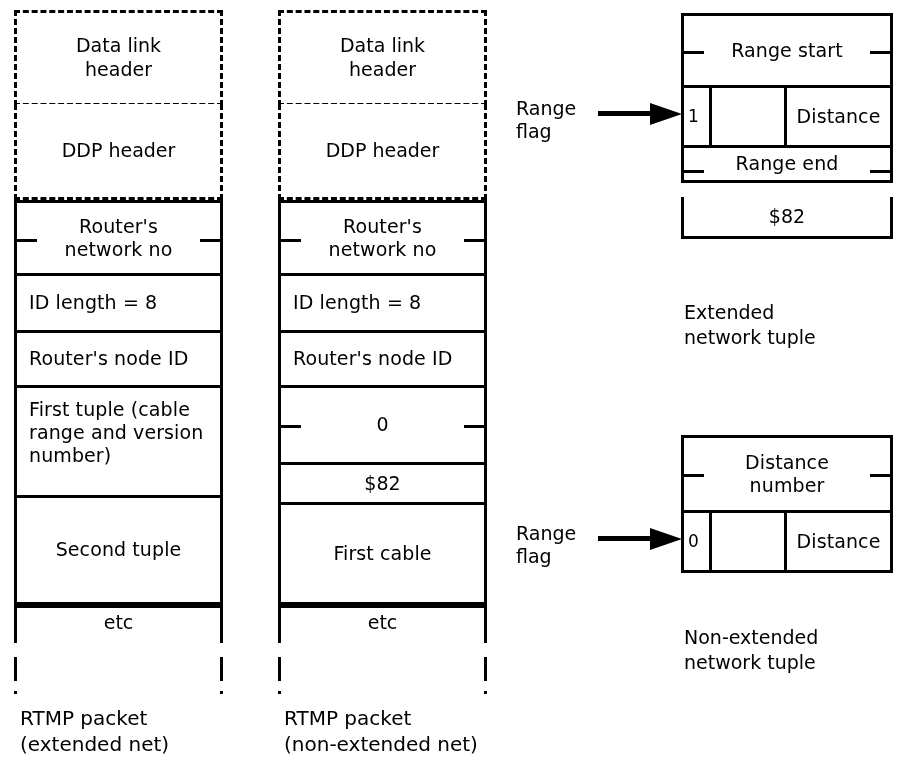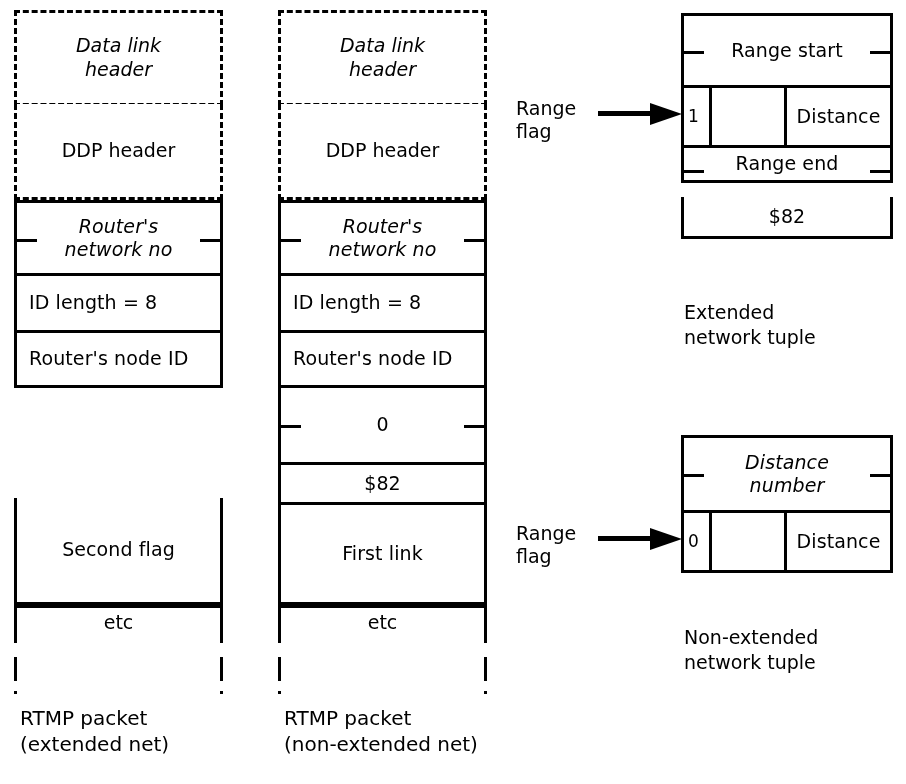--- a/index.html
+++ b/index.html
@@ -106,21 +106,21 @@
     white-space: pre-line;
   }
   .tuplecaption {
     position: absolute;
     font-size: 19px;
     line-height: 1.3;
     text-align: left;
     white-space: pre-line;
   }
   .arrow { position: absolute; }
-  .multiline { white-space: pre-line; font-style: italic; }
+  .multiline { white-space: pre-line; }
 </style>
 </head>
 <body>
 
 <div class="stage">
 
   <div class="dashcell multiline" style="left:14px; top:10px; width:209px; height:96px;">Data link
 header</div>
 
   <div class="dashcell" style="left:14px; top:104px; width:209px; height:96px; border-top:none;">DDP header</div>
@@ -129,22 +129,25 @@
     <span class="tick l" style="top:36px;"></span>
     <span class="tick r" style="top:36px;"></span>
     <span>Router's
 network no</span>
   </div>
 
   <div class="cell txt-l2 noTop" style="left:14px; top:276px; width:209px; height:57px;">ID length = 8</div>
 
   <div class="cell txt-l2 noTop" style="left:14px; top:333px; width:209px; height:55px;">Router's node ID</div>
 
-
-  <div class="cell noTop" style="left:14px; top:498px; width:209px; height:107px;">Second flag</div>
+  <div class="cell txt-l2 noTop multiline" style="left:14px; top:388px; width:209px; height:110px; align-items:flex-start; padding-top:10px;">First tuple (cable
+range and version
+number)</div>
+
+  <div class="cell noTop" style="left:14px; top:498px; width:209px; height:107px;">Second tuple</div>
 
   <div class="abs" style="left:14px; top:605px; width:209px; height:88px;">
     <span class="brokenline" style="left:0; top:0; width:209px;"></span>
     <span class="stub-v" style="left:0; top:0; height:38px;"></span>
     <span class="stub-v" style="right:0; top:0; height:38px;"></span>
     <span class="stub-v" style="left:0; top:52px; height:24px;"></span>
     <span class="stub-v" style="right:0; top:52px; height:24px;"></span>
     <span class="dotmark" style="left:0; top:86px;"></span>
     <span class="dotmark" style="right:0; top:86px;"></span>
     <span class="abs" style="left:0; top:6px; width:209px; text-align:center; font-size:19px;">etc</span>
@@ -170,21 +173,21 @@
   <div class="cell txt-l2 noTop" style="left:278px; top:333px; width:209px; height:55px;">Router's node ID</div>
 
   <div class="cell noTop" style="left:278px; top:388px; width:209px; height:77px;">
     <span class="tick l" style="top:37px;"></span>
     <span class="tick r" style="top:37px;"></span>
     <span>0</span>
   </div>
 
   <div class="cell noTop" style="left:278px; top:465px; width:209px; height:40px;">$82</div>
 
-  <div class="cell noTop" style="left:278px; top:505px; width:209px; height:100px;">First link</div>
+  <div class="cell noTop" style="left:278px; top:505px; width:209px; height:100px;">First cable</div>
 
   <div class="abs" style="left:278px; top:605px; width:209px; height:88px;">
     <span class="brokenline" style="left:0; top:0; width:209px;"></span>
     <span class="stub-v" style="left:0; top:0; height:38px;"></span>
     <span class="stub-v" style="right:0; top:0; height:38px;"></span>
     <span class="stub-v" style="left:0; top:52px; height:24px;"></span>
     <span class="stub-v" style="right:0; top:52px; height:24px;"></span>
     <span class="dotmark" style="left:0; top:86px;"></span>
     <span class="dotmark" style="right:0; top:86px;"></span>
     <span class="abs" style="left:0; top:6px; width:209px; text-align:center; font-size:19px;">etc</span>

